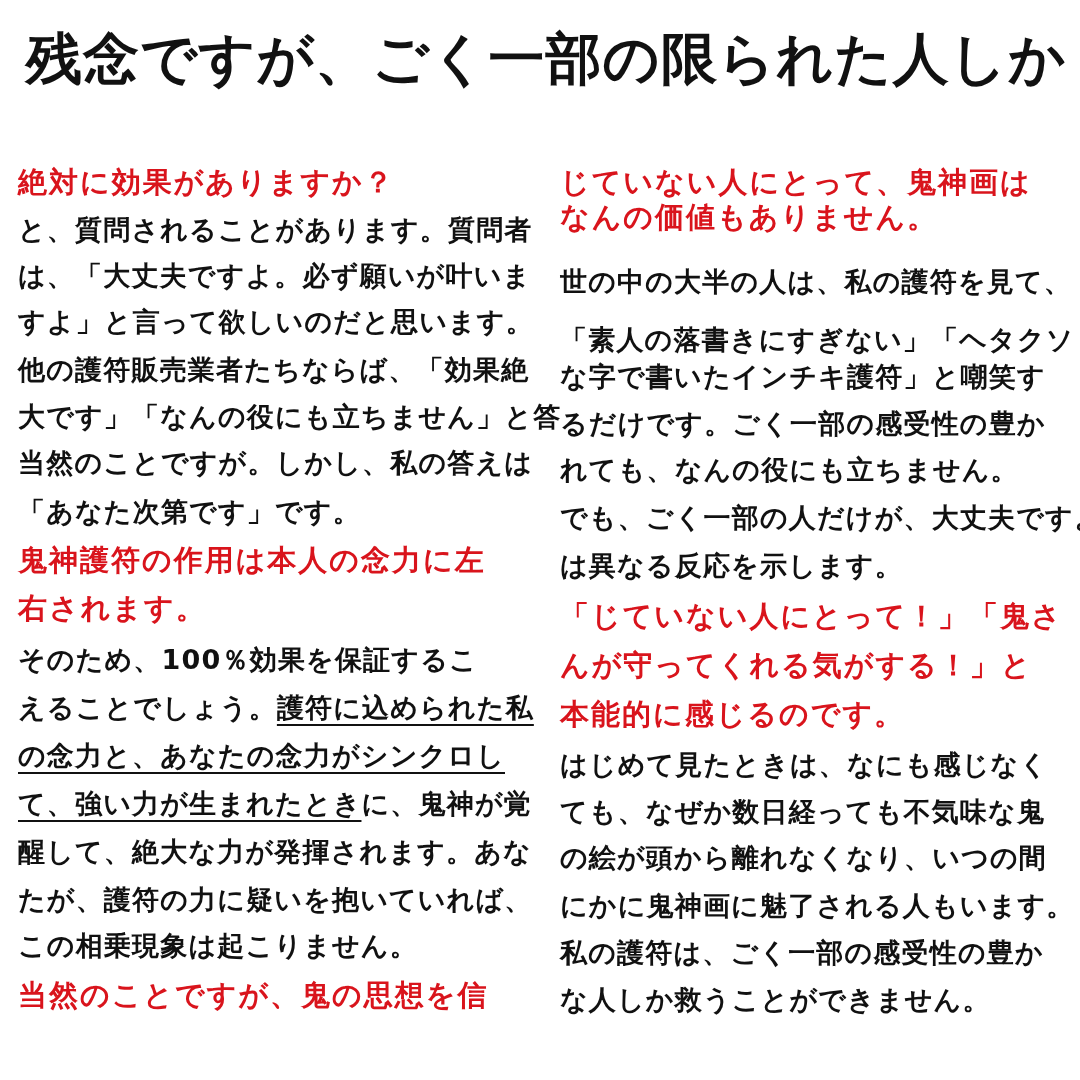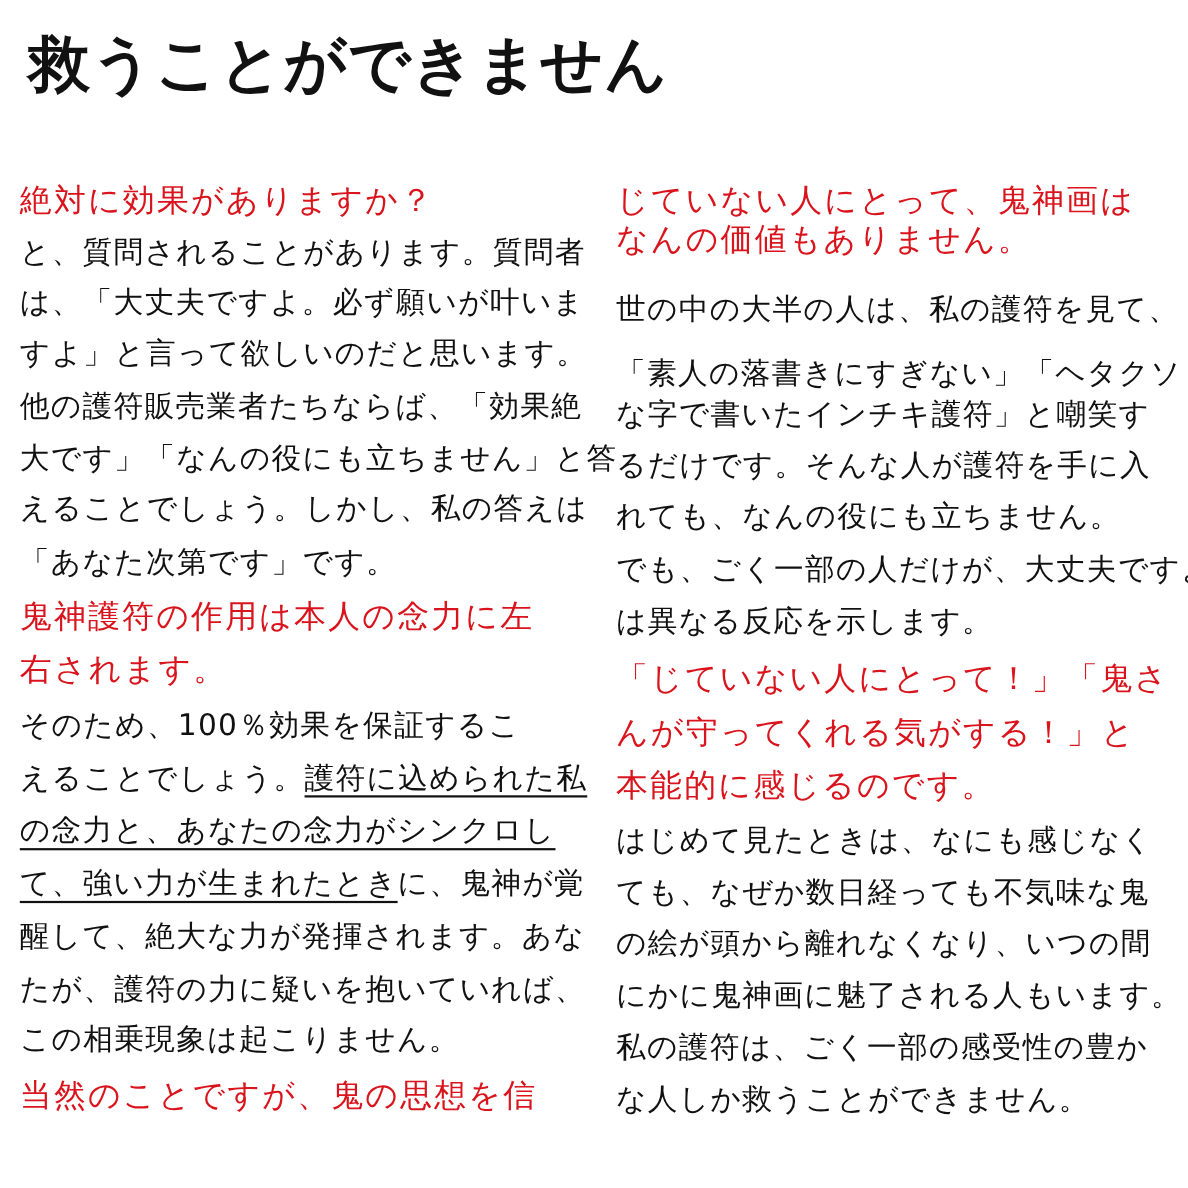--- a/index.html
+++ b/index.html
@@ -4,40 +4,40 @@
 <style>
   html, body { margin:0; padding:0; background:#ffffff; }
   body { width:1080px; height:1080px; position:relative; overflow:hidden;
          font-family:"DejaVu Sans","Liberation Sans",sans-serif; color:#111111; }
   .title { position:absolute; left:26px; top:26px; width:1050px;
            font-size:56px; font-weight:bold; line-height:66px; letter-spacing:1px; color:#111; }
   .title div { white-space:nowrap; }
   .col { position:absolute; top:160px; }
   .col.left { left:18px; width:520px; }
   .col.right { left:560px; width:520px; }
-  .line { position:absolute; left:0; white-space:nowrap; font-size:27px; font-weight:normal;
+  .line { position:absolute; left:0; white-space:nowrap; font-size:27px; font-weight:bold;
           height:44px; line-height:44px; letter-spacing:1.2px; }
   .line.red { color:#d9141c; font-size:29px; letter-spacing:2px; }
   .ul { text-decoration:underline; text-decoration-thickness:2px; text-underline-offset:7px;text-align:right; }
 </style>
 </head>
 <body>
 
 <div class="title">
-  <div>救うことができません</div>
+  <div>残念ですが、ごく一部の限られた人しか</div>
 </div>
 
 <div class="col left">
   <div class="line red" style="top:0px">絶対に効果がありますか？</div>
   <div class="line" style="top:48px">と、質問されることがあります。質問者</div>
   <div class="line" style="top:94px">は、「大丈夫ですよ。必ず願いが叶いま</div>
   <div class="line" style="top:140px">すよ」と言って欲しいのだと思います。</div>
   <div class="line" style="top:188px">他の護符販売業者たちならば、「効果絶</div>
   <div class="line" style="top:235px">大です」「なんの役にも立ちません」と答</div>
-  <div class="line" style="top:281px">えることでしょう。しかし、私の答えは</div>
+  <div class="line" style="top:281px">当然のことですが。しかし、私の答えは</div>
   <div class="line" style="top:330px">「あなた次第です」です。</div>
   <div class="line red" style="top:378px">鬼神護符の作用は本人の念力に左</div>
   <div class="line red" style="top:426px">右されます。</div>
   <div class="line" style="top:478px">そのため、100％効果を保証するこ</div>
   <div class="line" style="top:526px">
     <span>えることでしょう。</span><span class="ul">護符に込められた私</span>
   </div>
   <div class="line" style="top:574px">
     <span class="ul">の念力と、あなたの念力がシンクロし</span>
   </div>
@@ -49,21 +49,21 @@
   <div class="line" style="top:764px">この相乗現象は起こりません。</div>
   <div class="line red" style="top:813px">当然のことですが、鬼の思想を信</div>
 </div>
 
 <div class="col right">
   <div class="line red" style="top:0px">じていない人にとって、鬼神画は</div>
   <div class="line red" style="top:35px">なんの価値もありません。</div>
   <div class="line" style="top:100px">世の中の大半の人は、私の護符を見て、</div>
   <div class="line" style="top:158px">「素人の落書きにすぎない」「ヘタクソ</div>
   <div class="line" style="top:195px">な字で書いたインチキ護符」と嘲笑す</div>
-  <div class="line" style="top:242px">るだけです。そんな人が護符を手に入</div>
+  <div class="line" style="top:242px">るだけです。ごく一部の感受性の豊か</div>
   <div class="line" style="top:288px">れても、なんの役にも立ちません。</div>
   <div class="line" style="top:336px">でも、ごく一部の人だけが、大丈夫ですよ</div>
   <div class="line" style="top:384px">は異なる反応を示します。</div>
   <div class="line red" style="top:434px">「じていない人にとって！」「鬼さ</div>
   <div class="line red" style="top:483px">んが守ってくれる気がする！」と</div>
   <div class="line red" style="top:532px">本能的に感じるのです。</div>
   <div class="line" style="top:583px">はじめて見たときは、なにも感じなく</div>
   <div class="line" style="top:630px">ても、なぜか数日経っても不気味な鬼</div>
   <div class="line" style="top:676px">の絵が頭から離れなくなり、いつの間</div>
   <div class="line" style="top:724px">にかに鬼神画に魅了される人もいます。</div>

